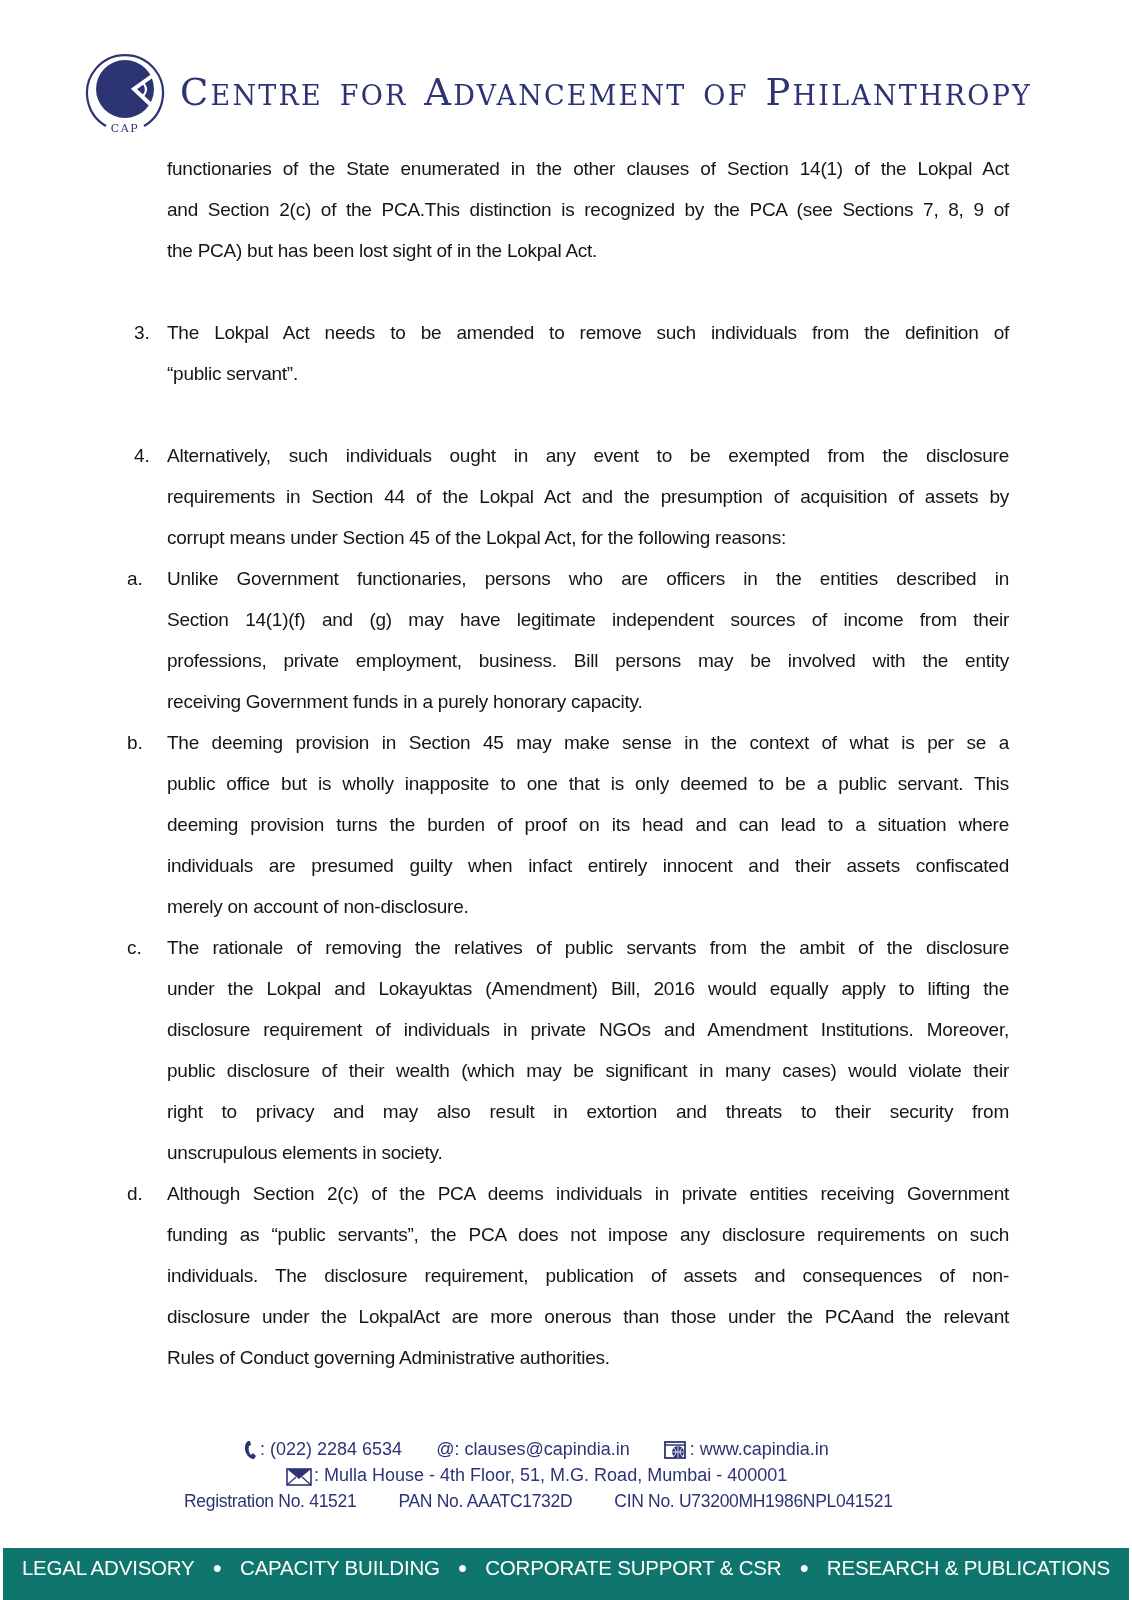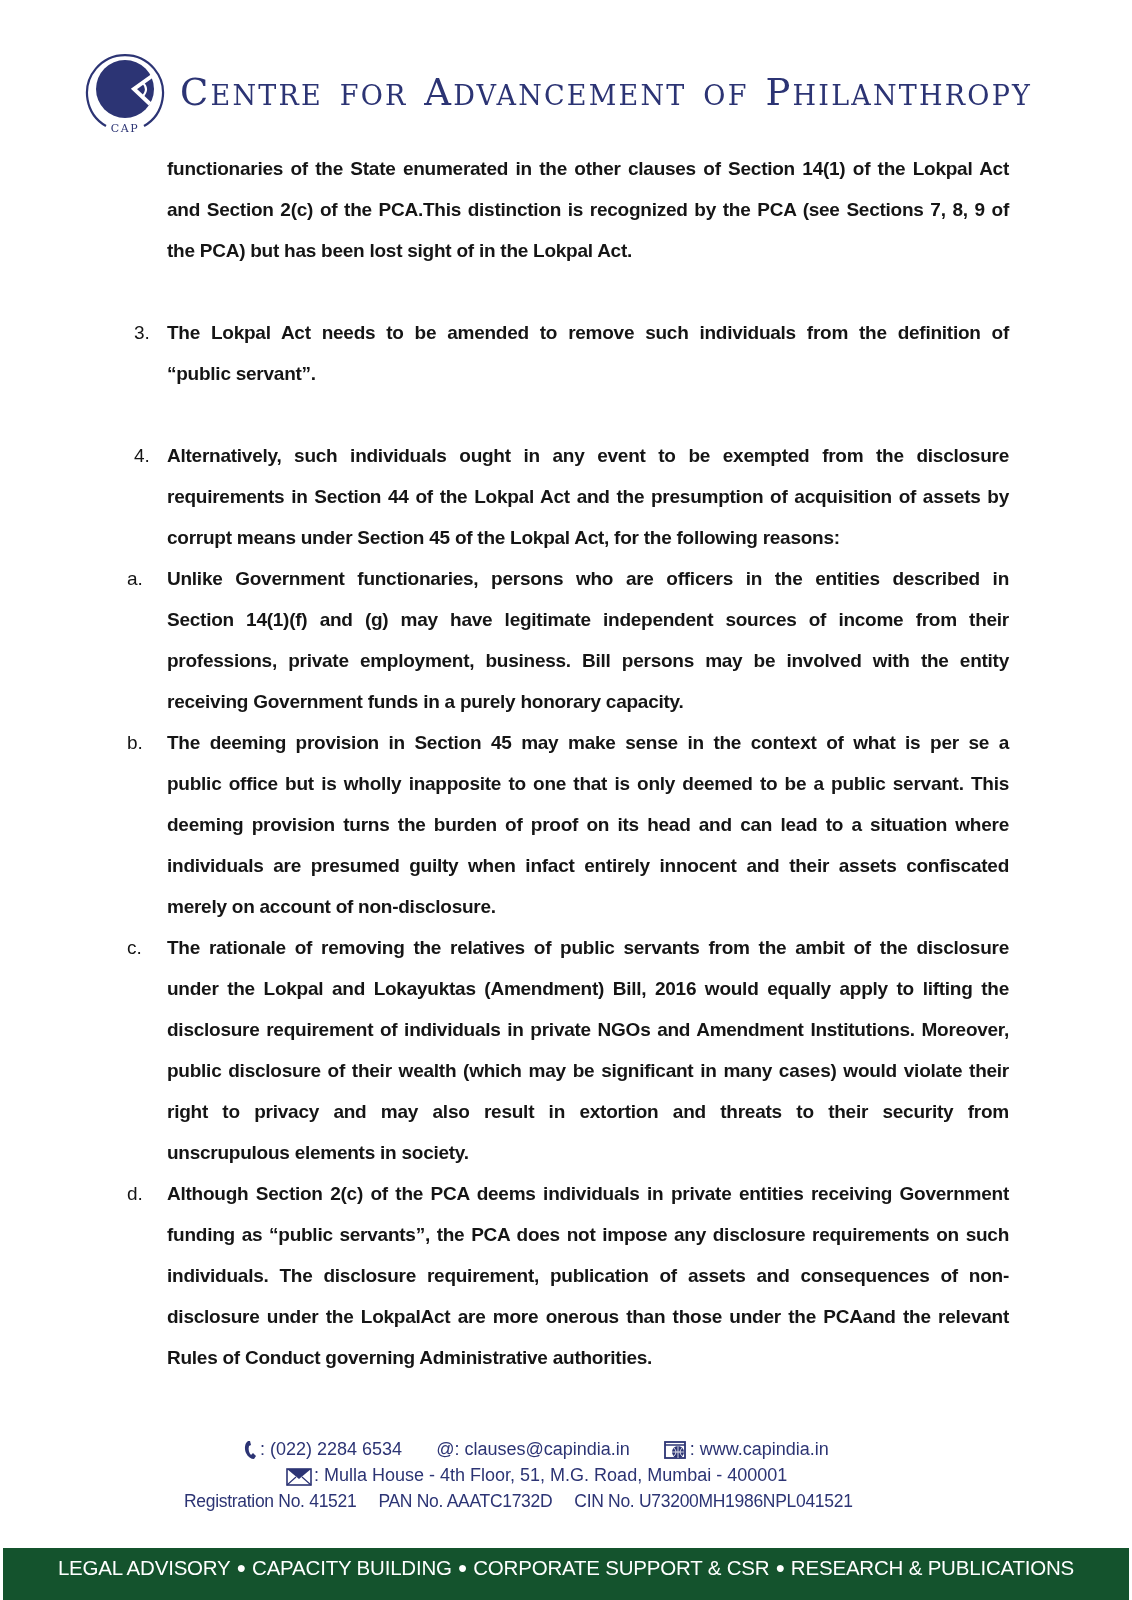--- a/index.html
+++ b/index.html
@@ -53,21 +53,20 @@
       width: 1132px;
     }
     .line {
       position: absolute;
       font-family: "Liberation Sans", sans-serif;
       font-size: 19px;
       color: #151515;
       white-space: nowrap;
       line-height: 24px;
       letter-spacing: -0.25px;
-      font-weight: bold;
     }
     .justify {
       width: 860px;
       text-align: justify;
       text-align-last: justify;
     }
     .marker {
       position: absolute;
       font-family: "Liberation Sans", sans-serif;
       font-size: 19px;
@@ -101,38 +100,39 @@
     .reg-row {
       position: absolute;
       left: 184px;
       top: 1491px;
       white-space: nowrap;
       color: #2c3474;
       font-family: "Liberation Sans", sans-serif;
       font-size: 17.5px;
       letter-spacing: -0.3px;
     }
-    .reg-row span + span { margin-left: 22px; }
+    .reg-row span + span { margin-left: 42px; }
     .service-band {
       position: absolute;
       left: 3px;
       top: 1548px;
       width: 1126px;
       height: 52px;
-      background: #14532d;
+      background: #0f766e;
       color: #ffffff;
       font-family: "Liberation Sans", sans-serif;
       font-size: 20.5px;
       display: flex;
       align-items: flex-start;
       justify-content: center;
       padding-top: 8px;
       box-sizing: border-box;
       white-space: nowrap;
       letter-spacing: -0.2px;
+      gap: 12px;
     }
     .service-band .dot {
       margin: 0 6px;
       font-size: 16px;
       position: relative;
       top: 3px;
     }
   </style>
 </head>
 <body>

